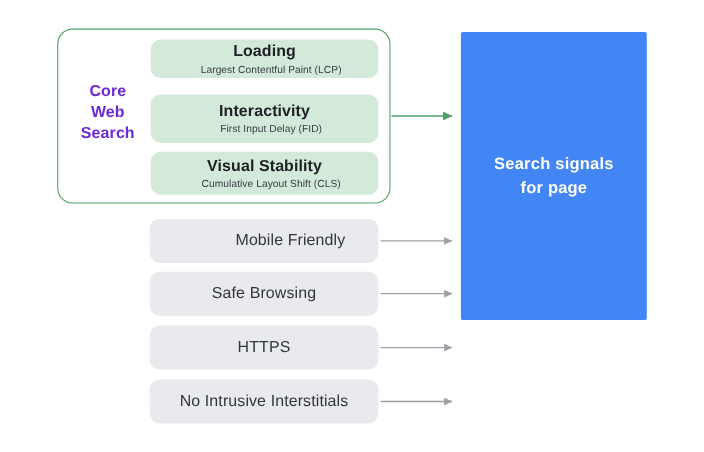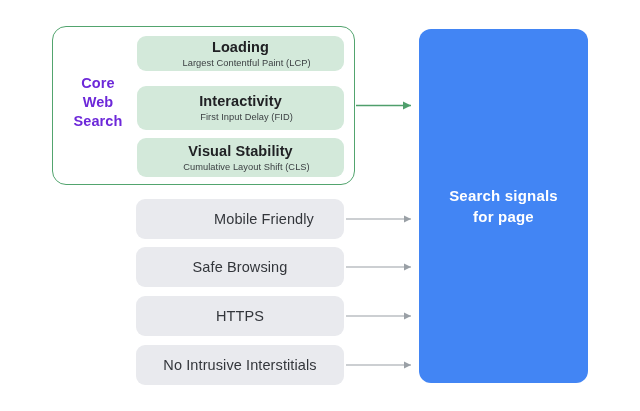--- a/index.html
+++ b/index.html
@@ -93,23 +93,23 @@
   .r2 { top: 247px; }
   .r3 { top: 296px; }
   .r4 { top: 345px; }
 
   
   .outcome {
     position: absolute;
     left: 419px;
     top: 29px;
     width: 169px;
-    height: 354px;
+    height: 262px;
     background: #4285f4;
-    border-radius: 12px;
+    border-radius: 2px;
     display: flex;
     align-items: center;
     justify-content: center;
   }
   .outcome-text {
     color: #ffffff;
     font-size: 15px;
     font-weight: bold;
     line-height: 21px;
     text-align: center;

